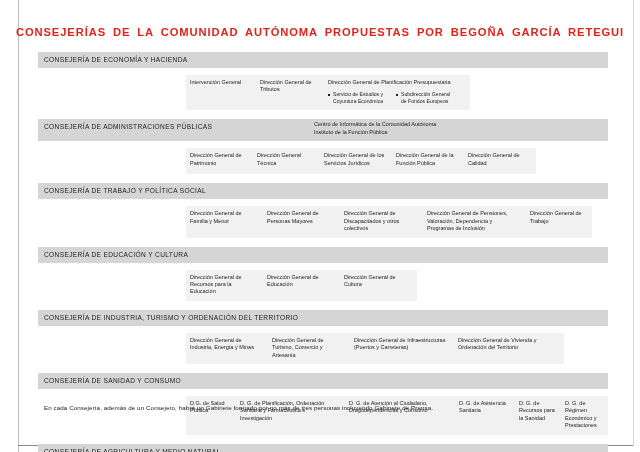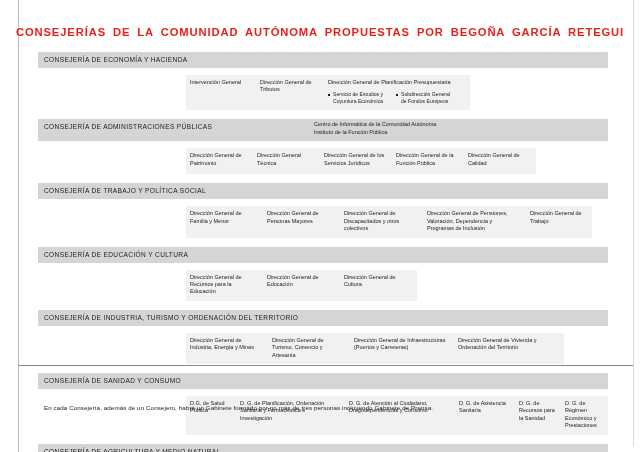--- a/index.html
+++ b/index.html
@@ -11,21 +11,21 @@
     width: 640px;
     height: 452px;
     overflow: hidden;
     font-family: "Liberation Sans", sans-serif;
     color: #000000;
   }
 
   .page {
     position: relative;
     width: 640px;
-    height: 372px;
+    height: 452px;
     box-sizing: border-box;
     background: #ffffff;
   }
 
   
   .frame-left {
     position: absolute;
     left: 18px; top: 0; width: 1px; height: 452px;
     background: #bdbdbd;
   }

